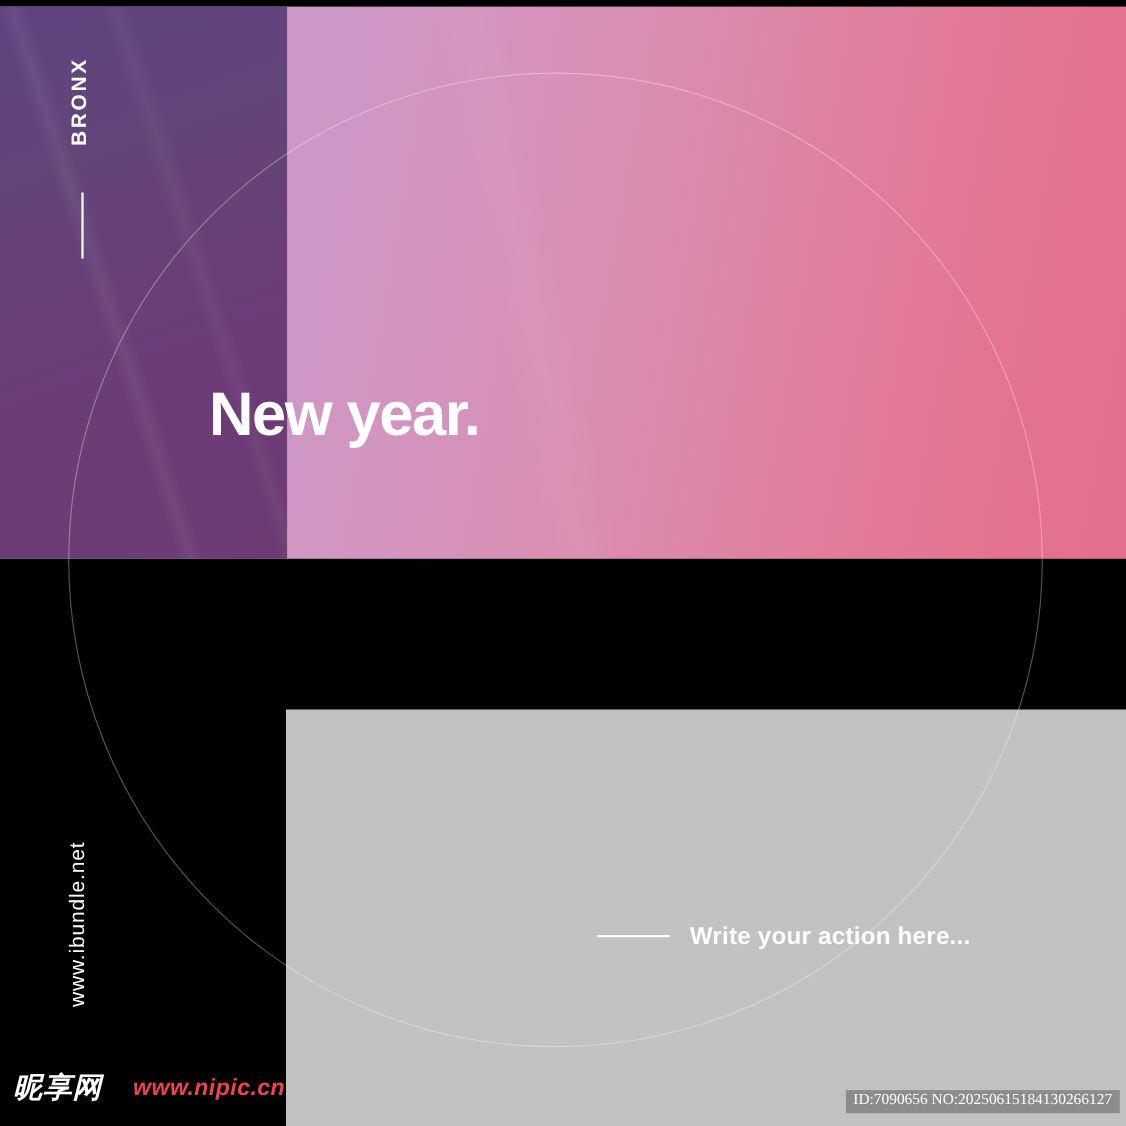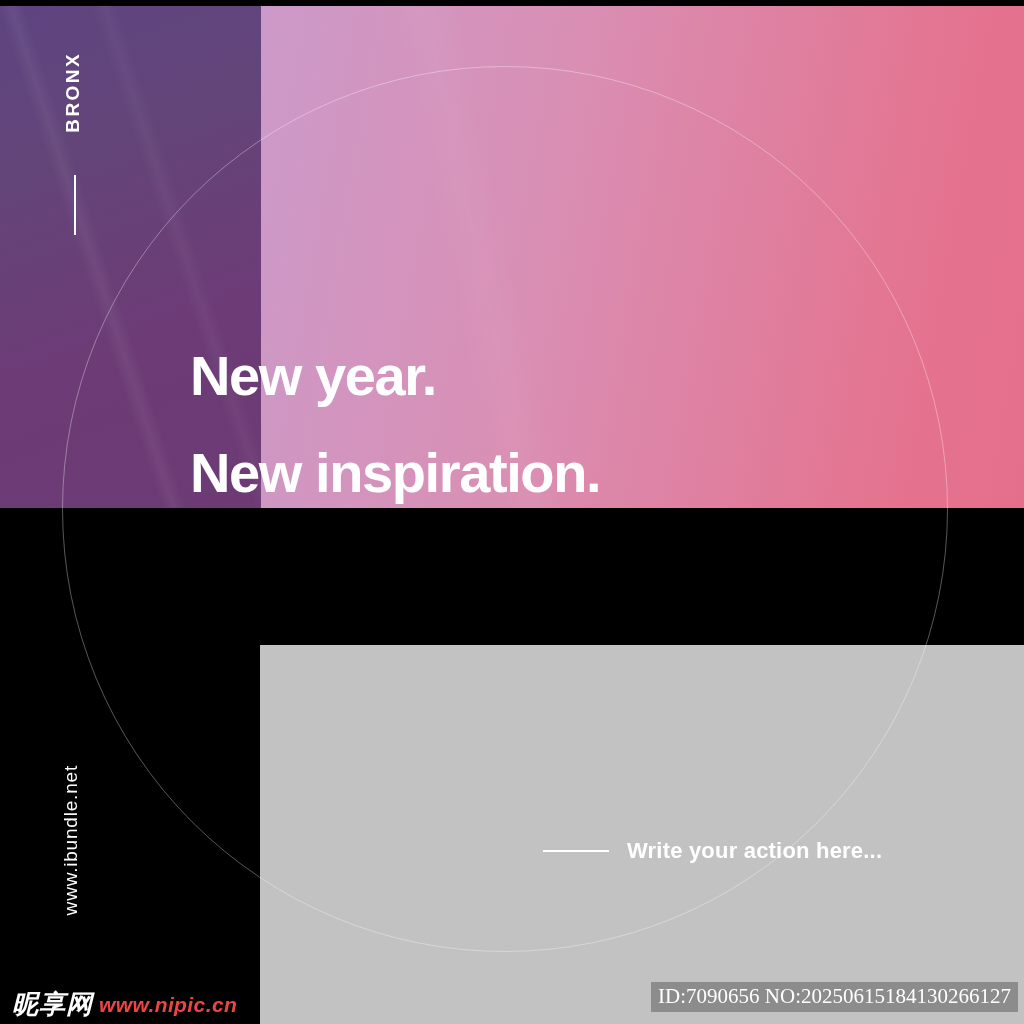--- a/index.html
+++ b/index.html
@@ -154,24 +154,24 @@
     font-size: 22px;
     font-weight: 700;
     letter-spacing: 0.2px;
     white-space: nowrap;
   }
 
   
   .watermark {
     position: absolute;
     left: 12px;
-    bottom: 2px;
+    bottom: 18px;
     display: flex;
     align-items: center;
-    gap: 6px;
+    gap: 28px;
   }
   .wm-logo {
     color: #ffffff;
     font-size: 26px;
     font-weight: 700;
     font-style: italic;
     letter-spacing: 1px;
     font-family: "DejaVu Sans", sans-serif;
   }
   .wm-url {
@@ -182,21 +182,21 @@
     letter-spacing: 0.4px;
   }
 
   .id-tag {
     position: absolute;
     right: 6px;
     bottom: 12px;
     background: rgba(128,128,128,0.82);
     color: #ffffff;
     font-family: "Liberation Serif", serif;
-    font-size: 21px;
+    font-size: 14px;
     padding: 2px 7px 3px 7px;
     white-space: nowrap;
   }
 
   
   .edge-top {
     position: absolute; left: 0; top: 0; width: 1024px; height: 6px; background: #000;
   }
 </style>
 </head>
@@ -212,21 +212,20 @@
 
   <div class="circle-outline"></div>
 
   <div class="v-label" id="brand-label">BRONX</div>
   <div id="brand-rule"></div>
 
   <div class="v-label" id="site-label">www.ibundle.net</div>
 
   <div class="headline">
     <span class="line">New year.</span>
-    <span class="line">New inspiration.</span>
   </div>
 
   <div class="cta">
     <span class="cta-rule"></span>
     <span class="cta-text">Write your action here...</span>
   </div>
 
   <div class="watermark">
     <span class="wm-logo">昵享网</span>
     <span class="wm-url">www.nipic.cn</span>

